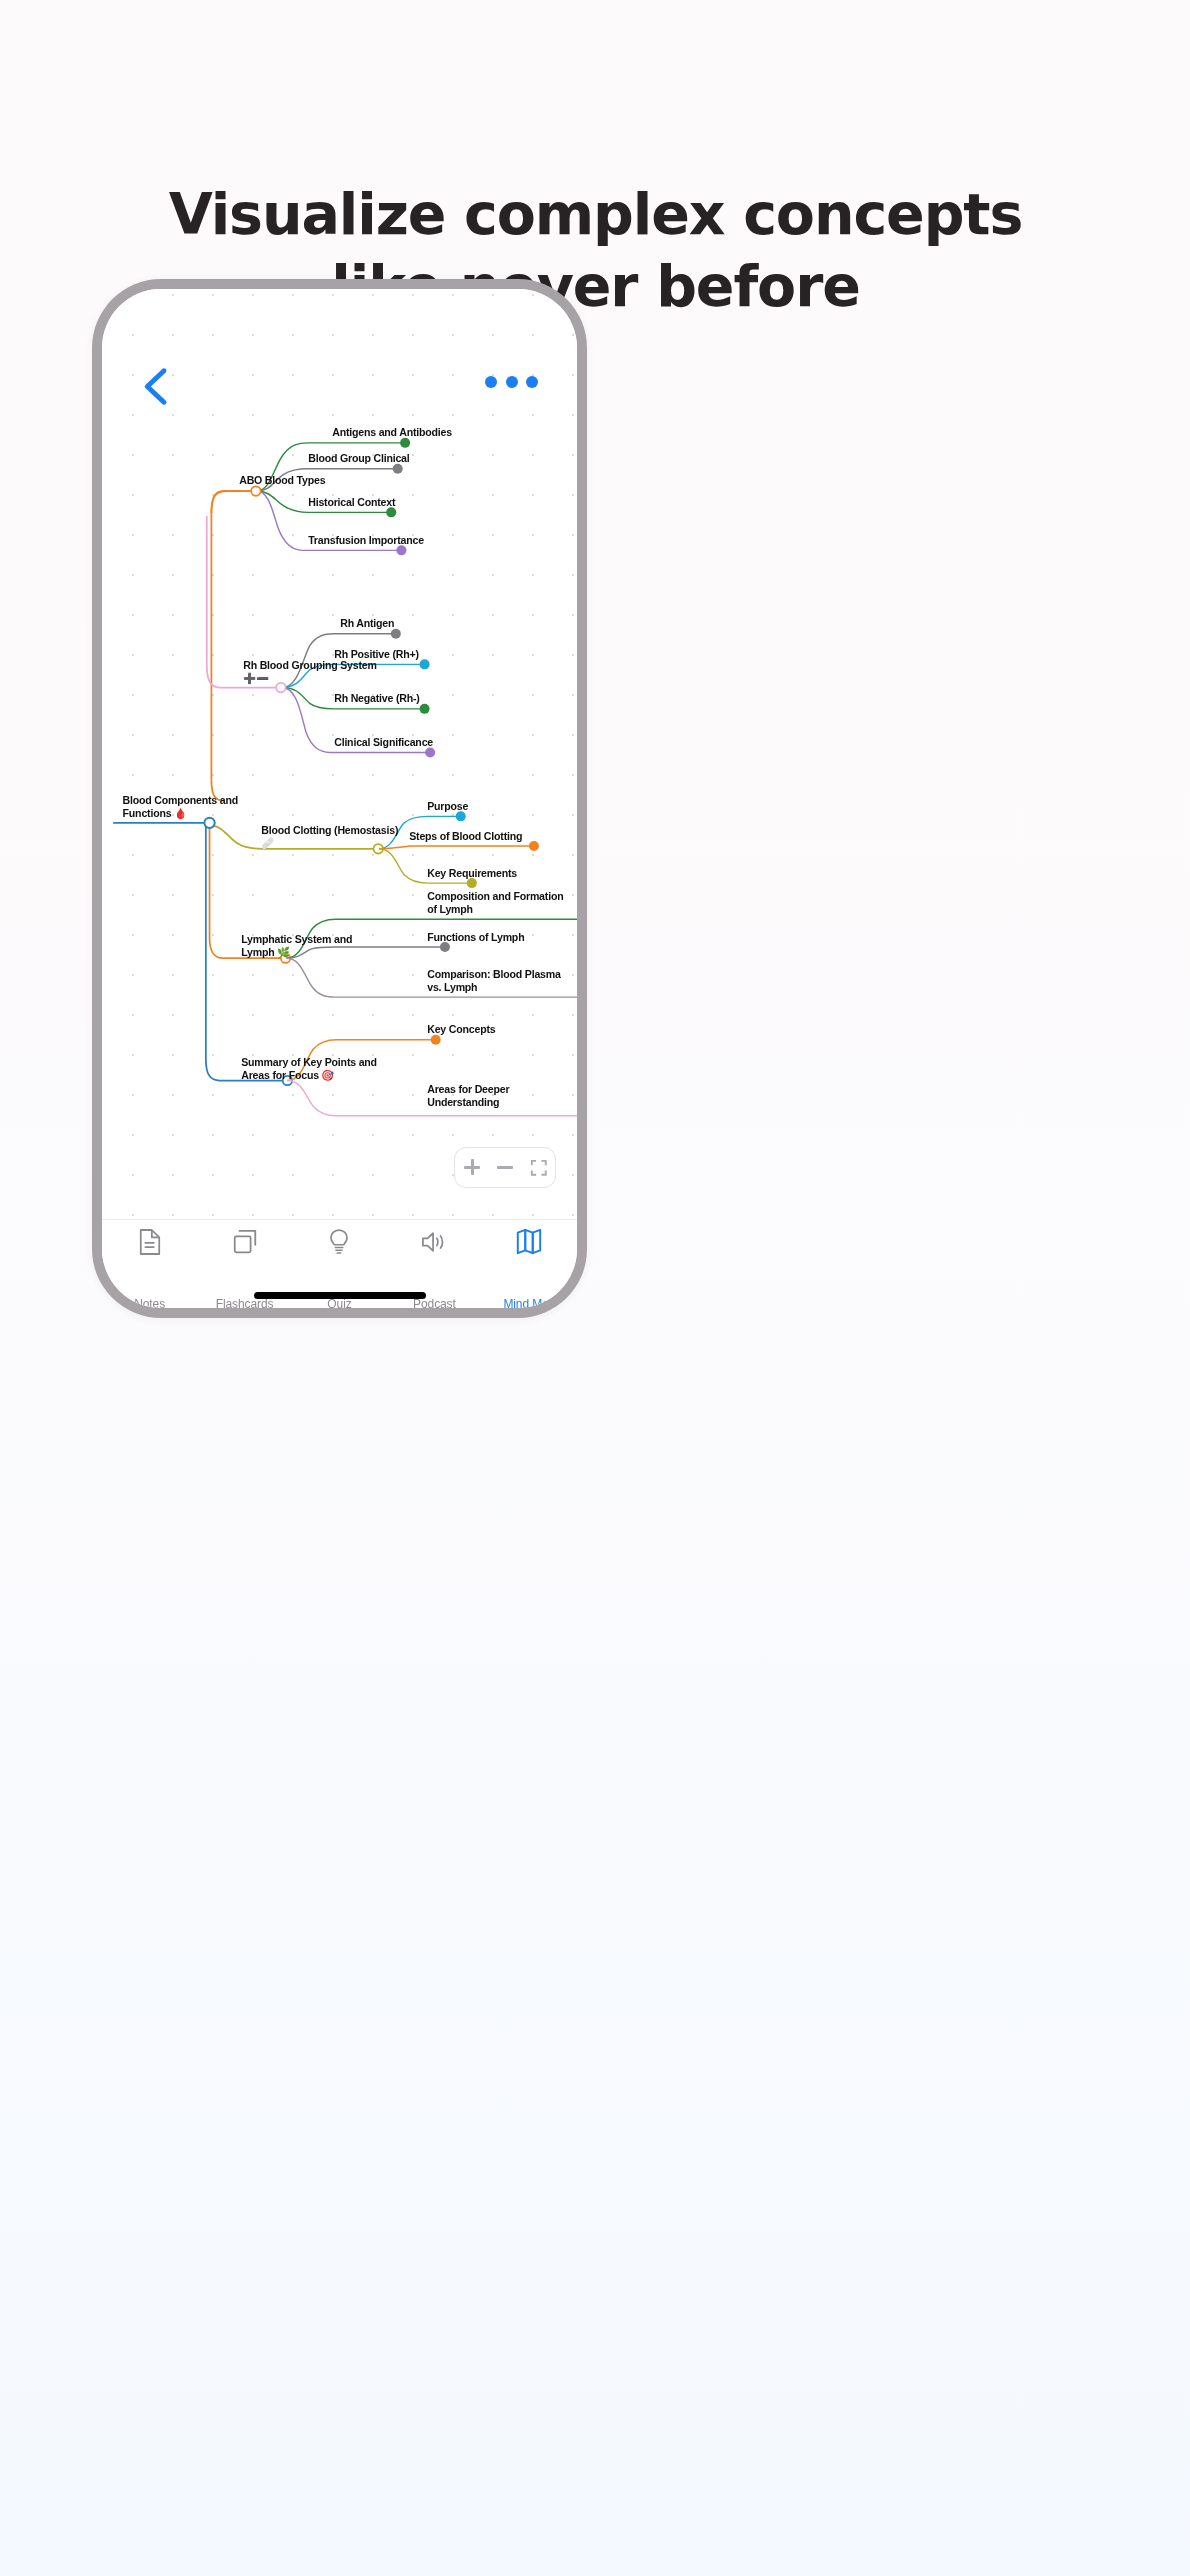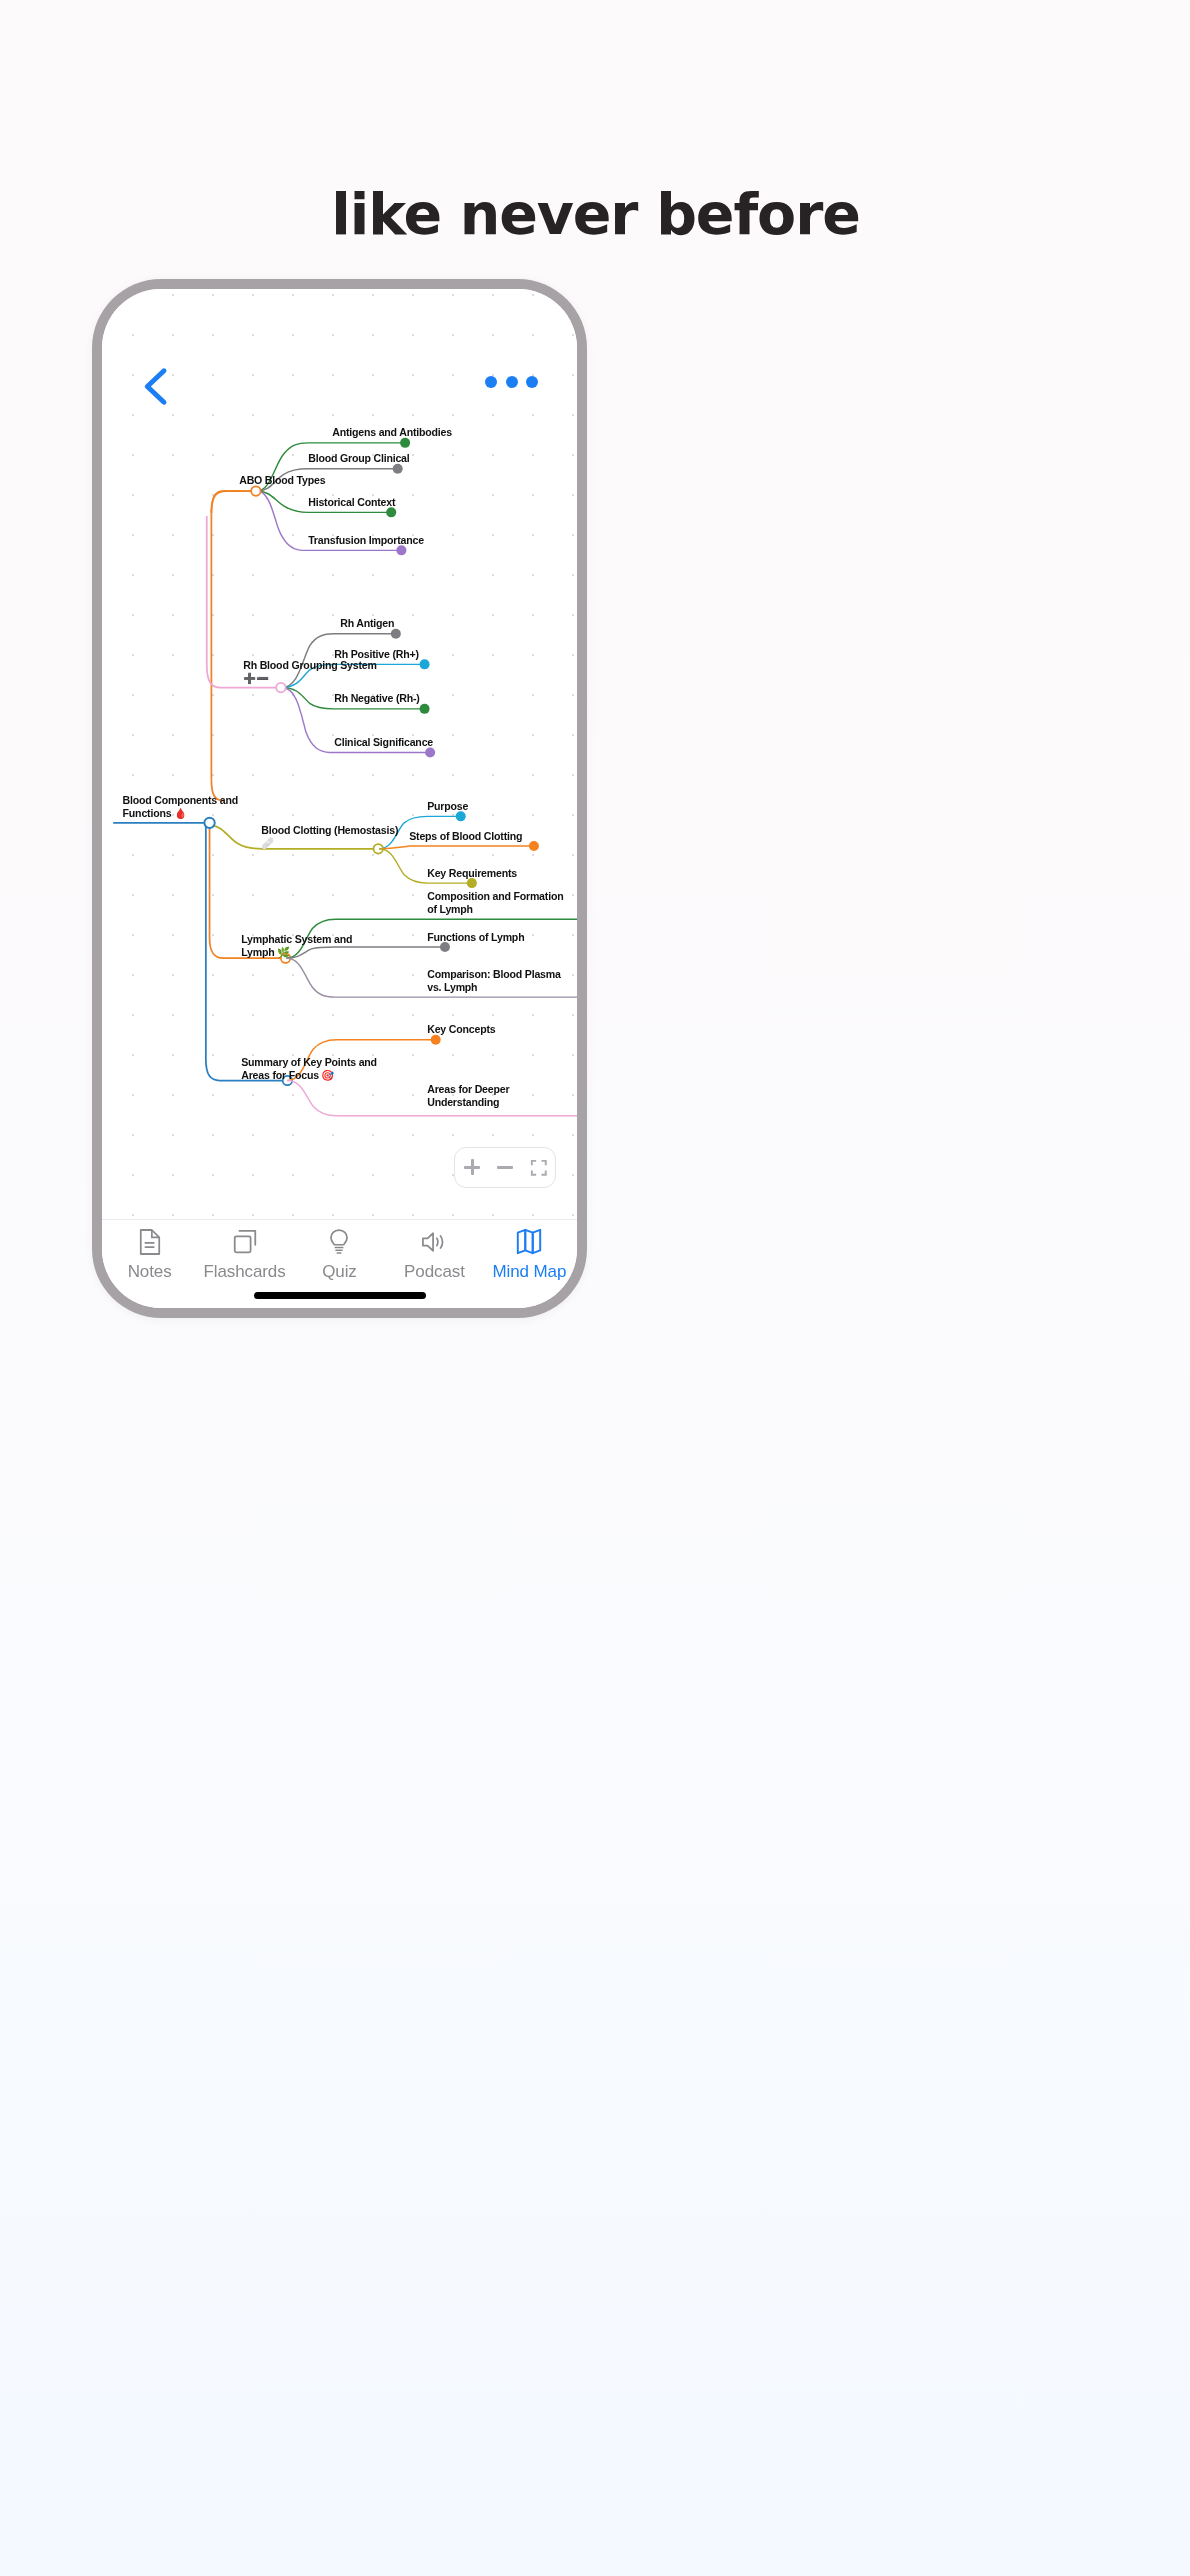--- a/index.html
+++ b/index.html
@@ -125,32 +125,33 @@
   
   .tabbar {
     position:absolute; left:0; bottom:0; width:100%; height:89px;
     background:#ffffff;
     border-top:0.9px solid #ebebee;
     display:flex; align-items:flex-start; padding-top:8.3px;
     z-index:40;
   }
   .tab { flex:1; display:flex; flex-direction:column; align-items:center; gap:5.6px; }
   .tab .ticon { height:28px; display:flex; align-items:center; justify-content:center; }
-  .tab .tlabel { font-size:17px; color:#8a8a8e; letter-spacing:-0.1px; }
+  .tab .tlabel { font-size:12px; color:#8a8a8e; letter-spacing:-0.1px;margin-top:35px; }
   .tab.active .tlabel { color:#1c7ef3; }
 
   .homebar {
     position:absolute; left:50%; bottom:9.3px; transform:translateX(-50%);
     width:172px; height:6.5px; border-radius:3.7px; background:#000; z-index:50;
   }
 </style>
 </head>
 <body>
 
 <div class="headline">
+  <span class="l1">Visualize complex concepts</span>
   <span class="l2">like never before</span>
 </div>
 
 <div class="phone">
 <div class="screen">
 
   <div class="canvas">
 
     <svg class="mm" viewBox="0 0 534 1025">
 

